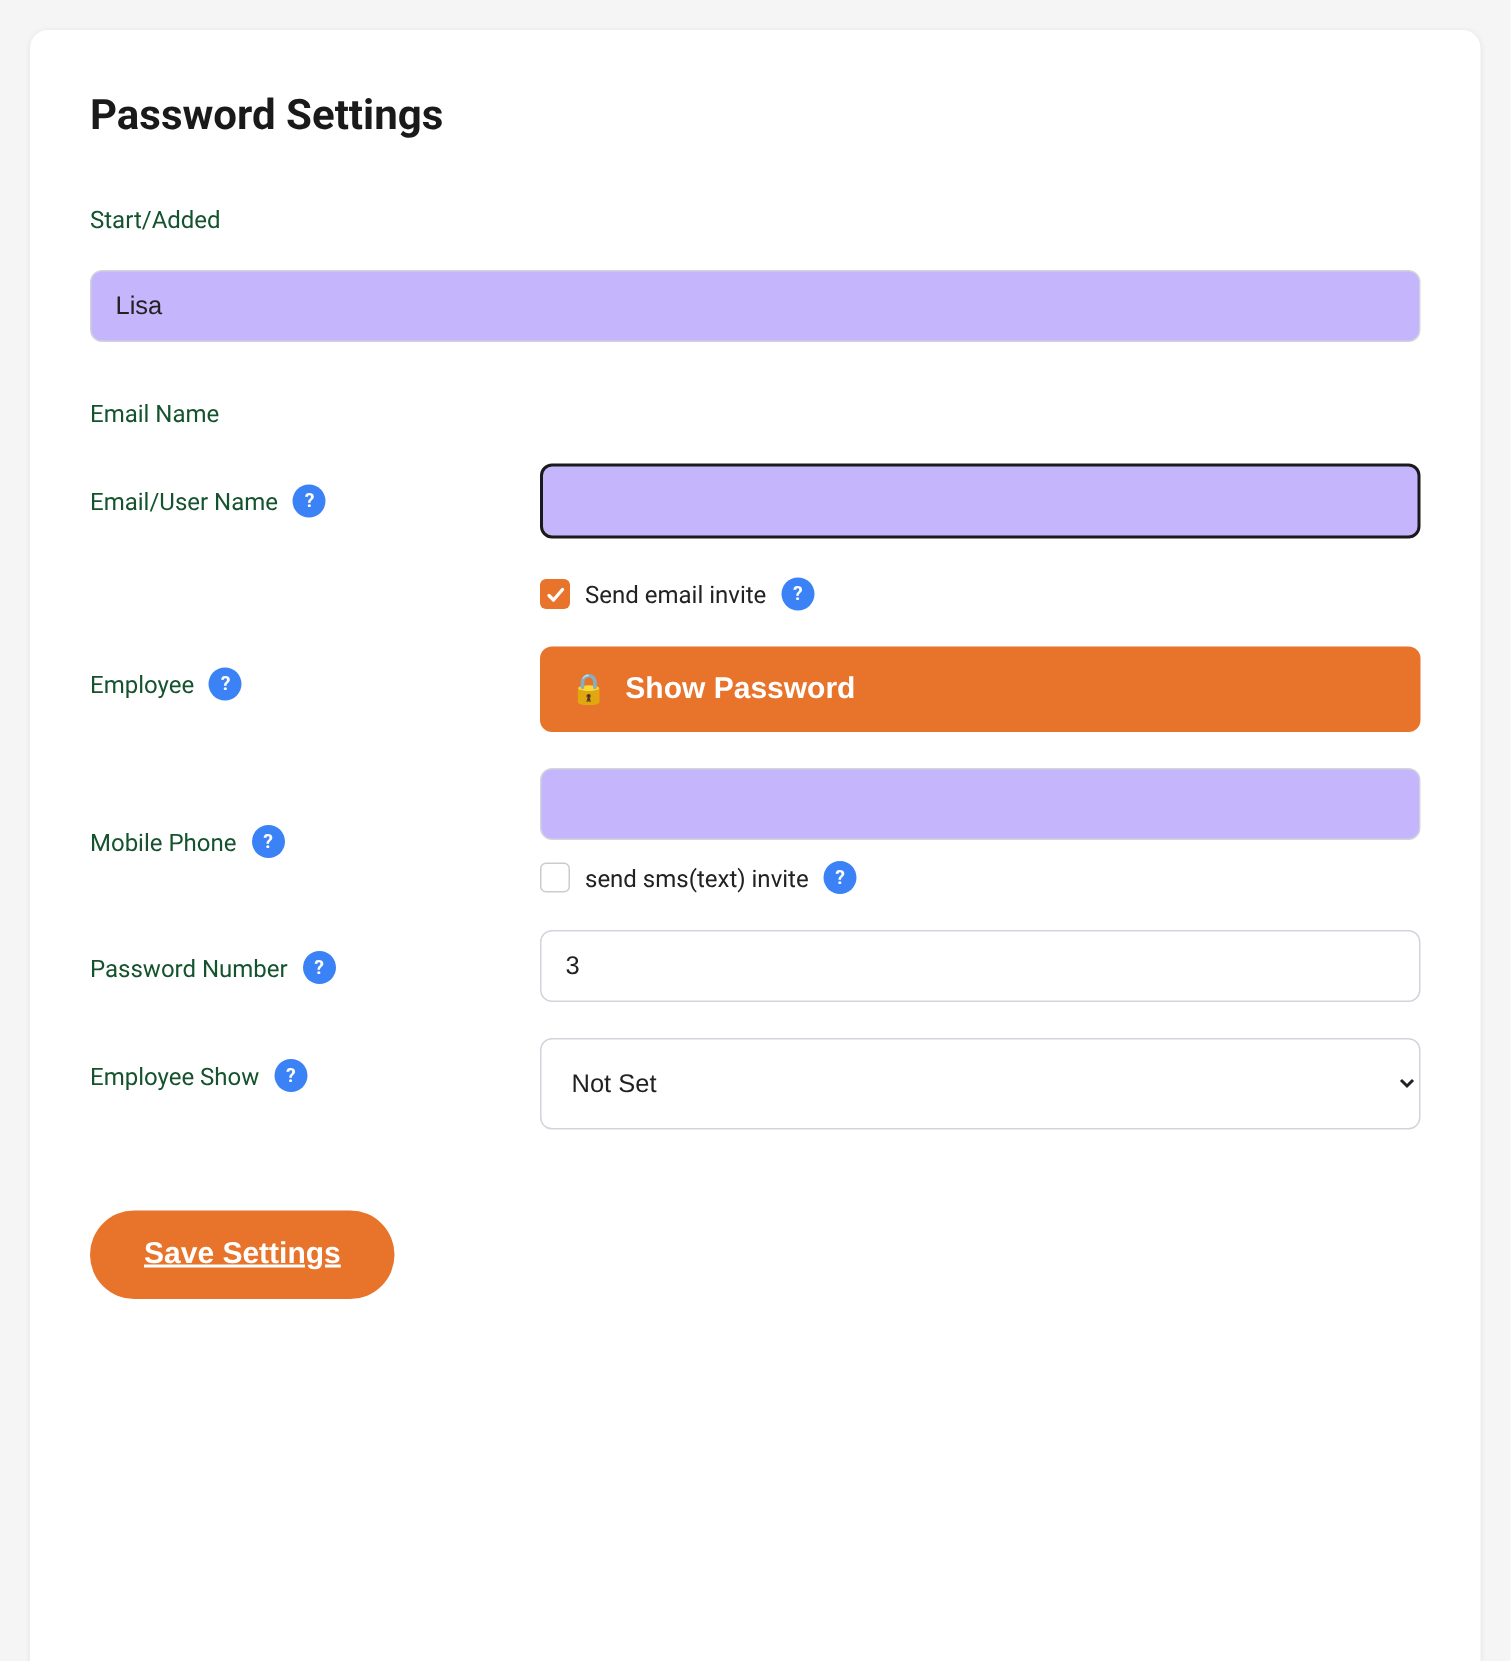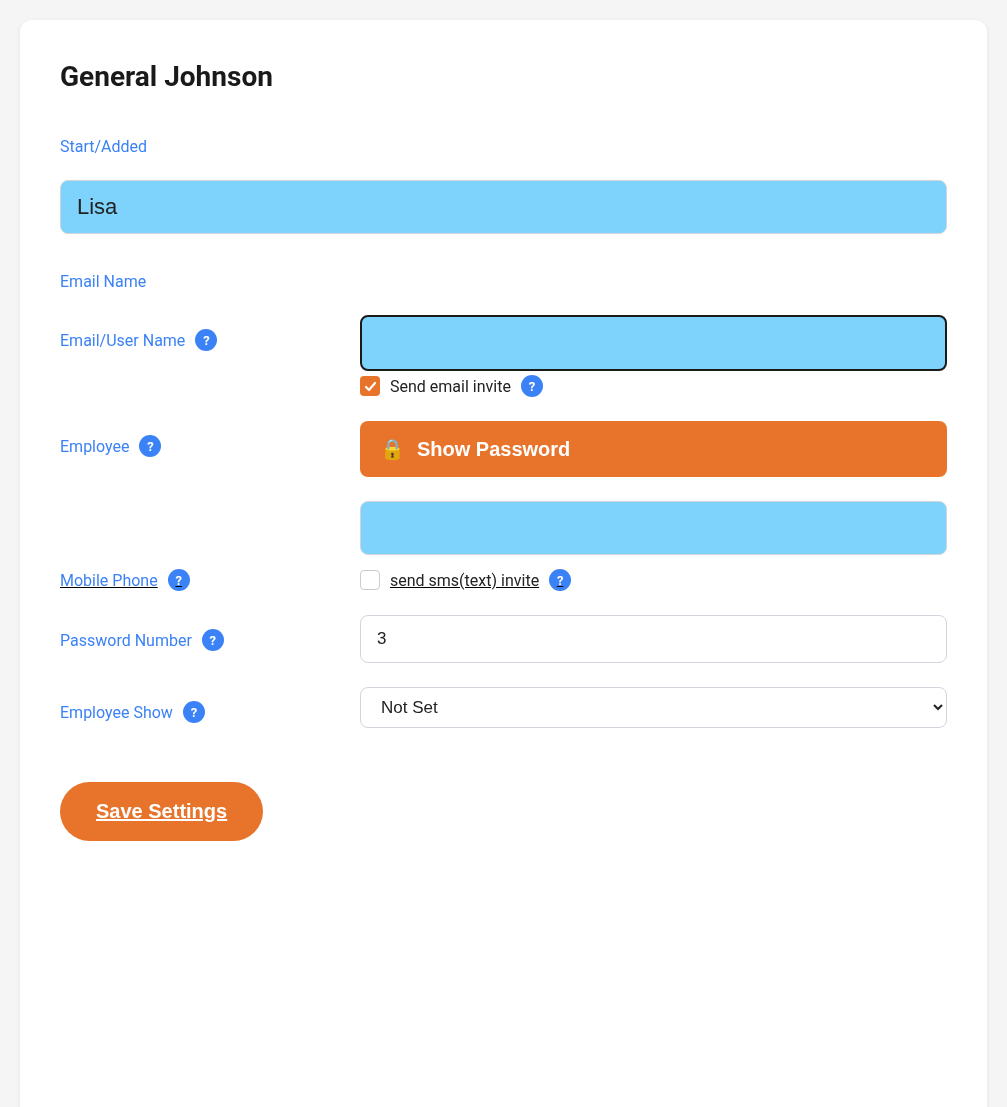--- a/index.html
+++ b/index.html
@@ -44,21 +44,21 @@
       width: 300px;
       min-width: 300px;
       display: flex;
       align-items: center;
       gap: 10px;
       padding-top: 14px;
     }
 
     .form-label {
       font-size: 16px;
-      color: #3b82f6;
+      color: #14532d;
       font-weight: 400;
     }
 
     .help-icon {
       width: 22px;
       height: 22px;
       border-radius: 50%;
       background: #3b82f6;
       color: white;
       font-size: 13px;
@@ -72,41 +72,41 @@
 
     .form-input-col {
       flex: 1;
     }
 
     .text-input {
       width: 100%;
       border: 1.5px solid #d1d5db;
       border-radius: 8px;
       padding: 13px 16px;
-      font-size: 22px;
+      font-size: 17px;
       color: #222;
-      background: #7dd3fc;
+      background: #c4b5fd;
       outline: none;
     }
 
     .text-input.focused {
       border-color: #1a1a1a;
       border-width: 2px;
     }
 
     .text-input::placeholder {
       color: #aaa;
     }
 
     
     .checkbox-row {
       display: flex;
       align-items: center;
       gap: 10px;
-      margin-top: 4px;
+      margin-top: 26px;
     }
 
     .checkbox-orange {
       width: 20px;
       height: 20px;
       border-radius: 4px;
       background: #e8732a;
       display: flex;
       align-items: center;
       justify-content: center;
@@ -175,21 +175,21 @@
       margin-top: 30px;
       display: inline-block;
       text-decoration: underline;
     }
 
     
     .select-input {
       width: 100%;
       border: 1.5px solid #d1d5db;
       border-radius: 8px;
-      padding: 9px 16px;
+      padding: 19px 16px;
       font-size: 17px;
       color: #222;
       background: #fff;
       outline: none;
       appearance: auto;
     }
 
     .number-input {
       width: 100%;
       border: 1.5px solid #d1d5db;
@@ -199,21 +199,21 @@
       color: #222;
       background: #fff;
       outline: none;
     }
   </style>
 </head>
 <body>
 
 <div class="container">
 
-  <h1 class="page-title">General Johnson</h1>
+  <h1 class="page-title">Password Settings</h1>
 
   
   <div class="form-row">
     <div class="form-label-col">
       <span class="form-label">Start/Added</span>
     </div>
     <div class="form-input-col">
     </div>
   </div>
 
@@ -265,21 +265,21 @@
     </div>
     <div class="form-input-col">
       <button class="password-btn">
         <span class="lock-icon">🔒</span>
         <span>Show Password</span>
       </button>
     </div>
   </div>
 
   
-  <div class="form-row" style="align-items: flex-end; text-decoration: underline;">
+  <div class="form-row" style="align-items: center;">
     <div class="form-label-col">
       <span class="form-label">Mobile Phone</span>
       <div class="help-icon">
         <span>?</span>
       </div>
     </div>
     <div class="form-input-col">
       <input type="text" class="text-input" value="" style="">
       <div class="checkbox-row" style="margin-top: 14px;">
         <div class="checkbox-empty"></div>

